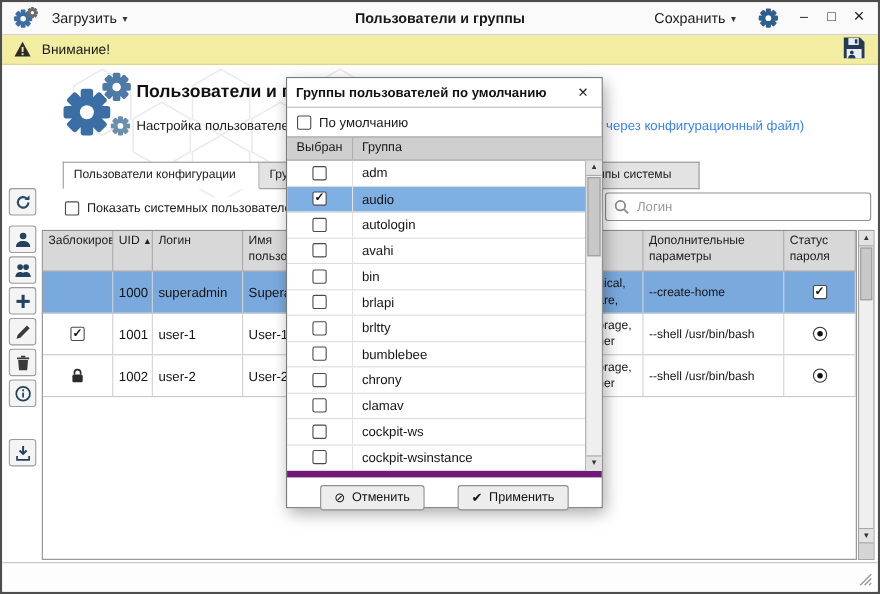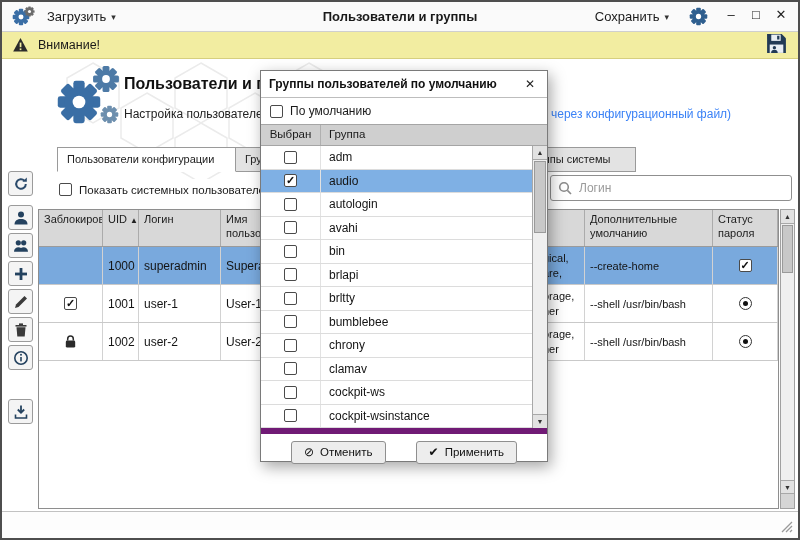--- a/index.html
+++ b/index.html
@@ -266,21 +266,21 @@
     <div class="table">
       <div class="thead">
         <div class="th c-lock nowrap">Заблокирован</div>
         <div class="th c-uid nowrap">
           <span>UID</span>
           <span class="sort">▲</span>
         </div>
         <div class="th c-login">Логин</div>
         <div class="th c-name">Имя пользователя</div>
         <div class="th c-groups"></div>
-        <div class="th c-params">Дополнительные умолчанию</div>
+        <div class="th c-params">Дополнительные параметры</div>
         <div class="th c-status">Статус пароля</div>
       </div>
 
       <div class="tr selected">
         <div class="td c-lock center"></div>
         <div class="td c-uid">1000</div>
         <div class="td c-login">superadmin</div>
         <div class="td c-name">Superadmin</div>
         <div class="td c-groups groups">
             <span class="frag">gical, are,</span>

